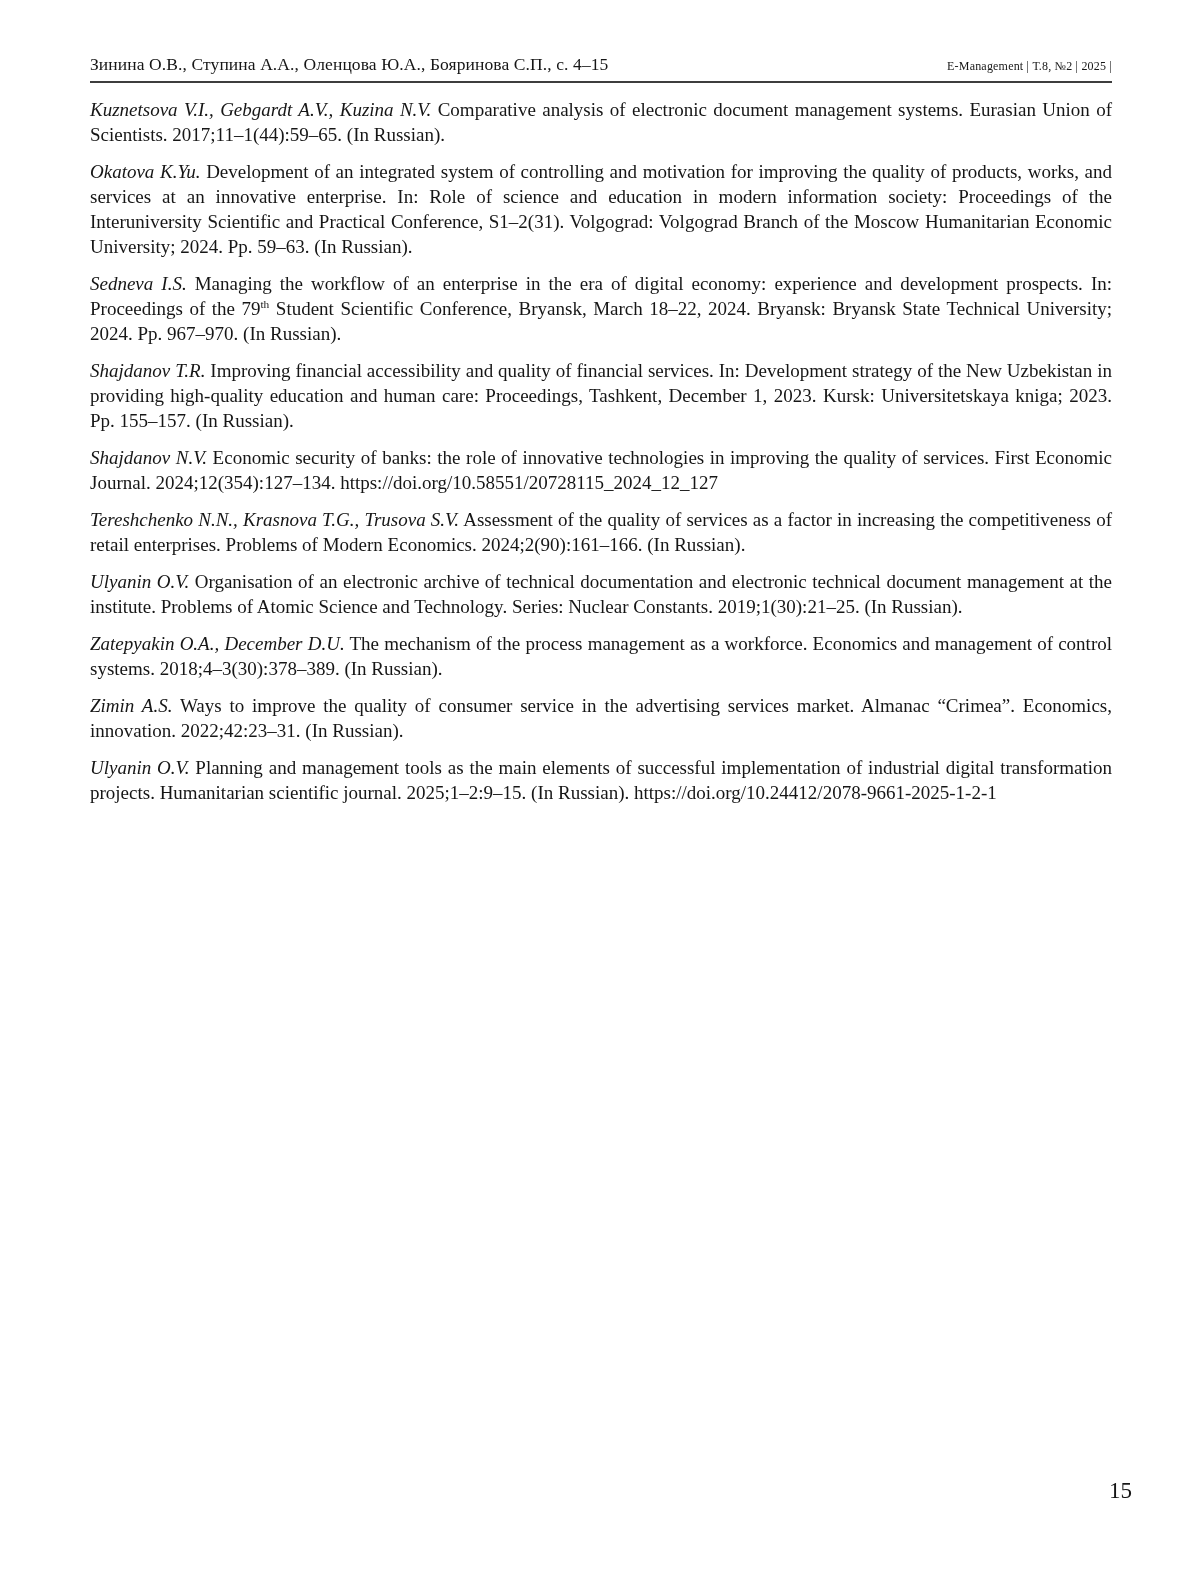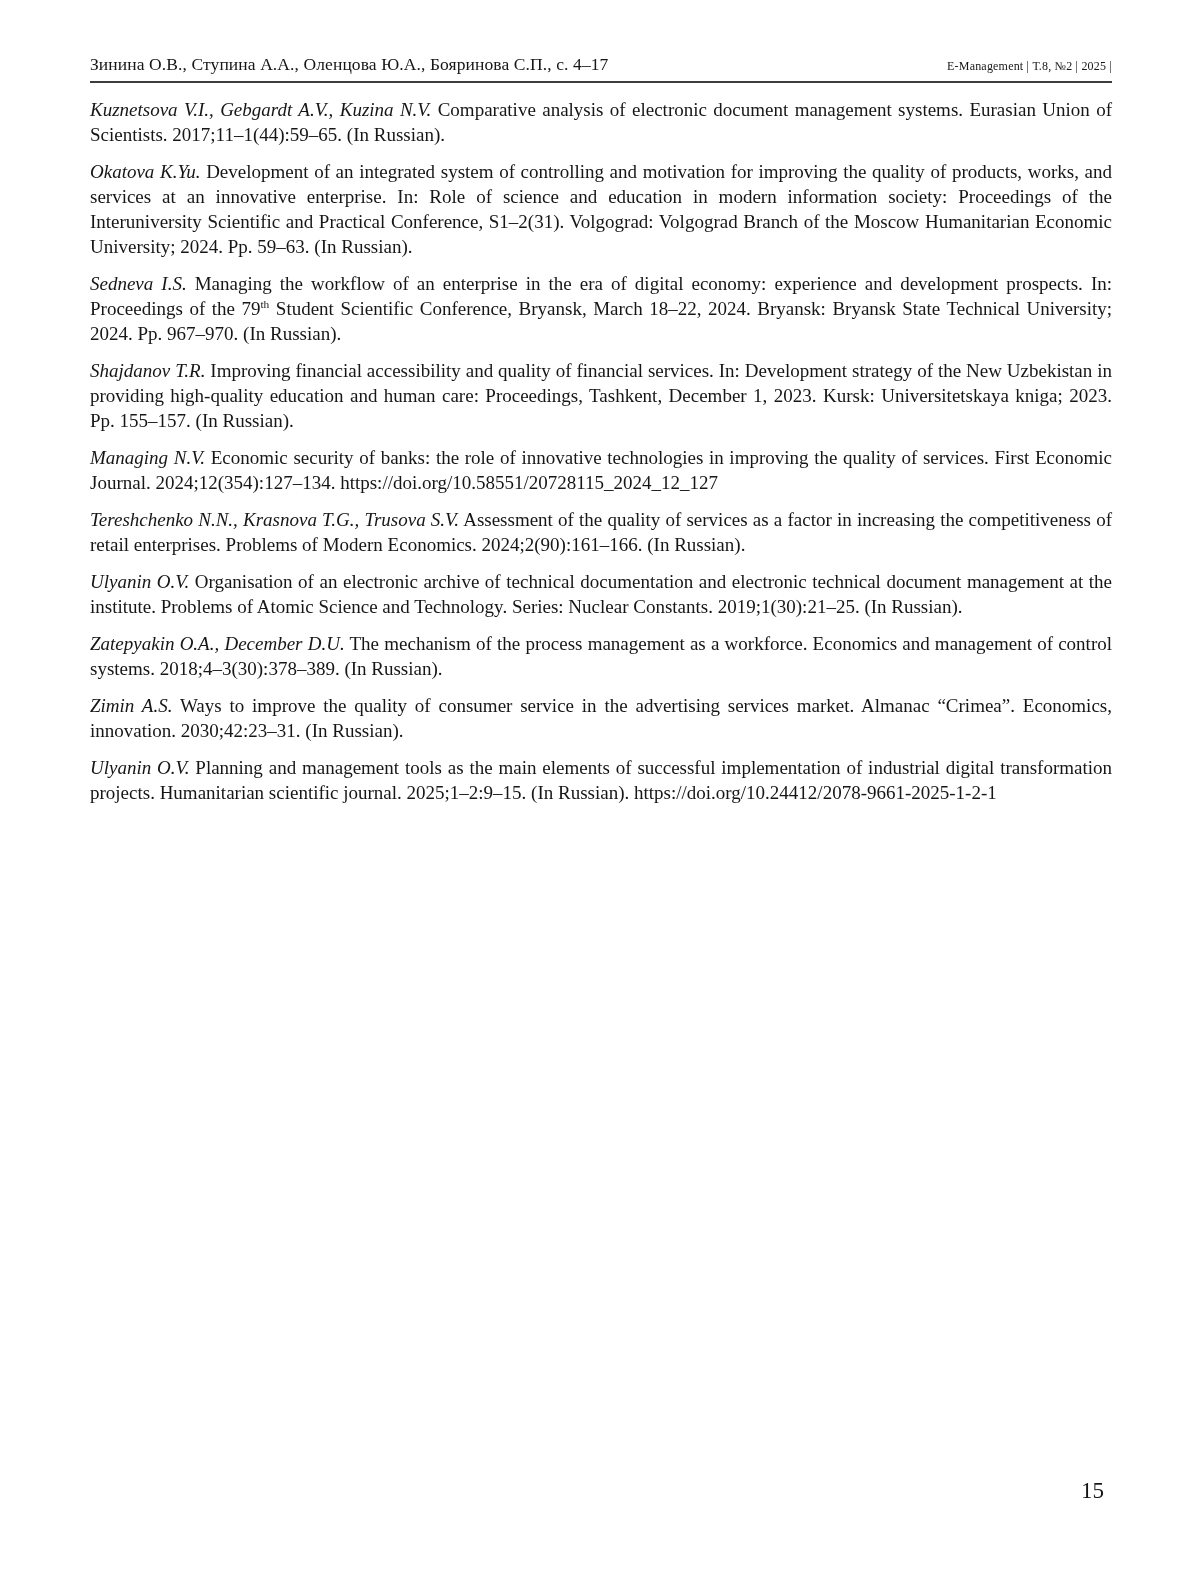--- a/index.html
+++ b/index.html
@@ -65,56 +65,56 @@
     line-height: 0;
     vertical-align: super;
   }
   .doi {
     color: #161616;
     text-decoration: none;
   }
   .page-number {
     position: absolute;
     top: 1478px;
-    right: 96px;
+    right: 68px;
     font-size: 23px;
     color: #161616;
   }
 </style>
 </head>
 <body>
 
 <div class="page">
   <div class="content">
 
     <div class="running-head">
-      <span class="running-head-left">Зинина О.В., Ступина А.А., Оленцова Ю.А., Бояринова С.П., с. 4–17</span>
+      <span class="running-head-left">Зинина О.В., Ступина А.А., Оленцова Ю.А., Бояринова С.П., с. 4–15</span>
       <span class="running-head-right">E-Management | Т.8, №2 | 2025 |</span>
     </div>
     <hr class="header-rule">
 
     <div class="refs">
 
       <p class="ref"><span class="authors">Kuznetsova V.I., Gebgardt A.V., Kuzina N.V.</span> <span>Comparative analysis of electronic document management systems. Eurasian Un­ion of Scientists. 2017;11–1(44):59–65. (In Russian).</span></p>
 
       <p class="ref"><span class="authors">Okatova K.Yu.</span> <span>Development of an integrated system of controlling and motivation for improving the quality of products, works, and services at an innovative enterprise. In: Role of science and education in modern information society: Proceedings of the Interuniversity Scientific and Practical Conference, S1–2(31). Volgograd: Volgograd Branch of the Moscow Humanitarian Eco­nomic University; 2024. Pp. 59–63. (In Russian).</span></p>
 
       <p class="ref"><span class="authors">Sedneva I.S.</span> <span>Managing the workflow of an enterprise in the era of digital economy: experience and development prospects. In: Proceedings of the 79</span><sup class="ordinal">th</sup> <span>Student Scientific Conference, Bryansk, March 18–22, 2024. Bryansk: Bryansk State Technical Uni­versity; 2024. Pp. 967–970. (In Russian).</span></p>
 
       <p class="ref"><span class="authors">Shajdanov T.R.</span> <span>Improving financial accessibility and quality of financial services. In: Development strategy of the New Uz­bekistan in providing high-quality education and human care: Proceedings, Tashkent, December 1, 2023. Kursk: Universitet­skaya kniga; 2023. Pp. 155–157. (In Russian).</span></p>
 
-      <p class="ref"><span class="authors">Managing N.V.</span> <span>Economic security of banks: the role of innovative technologies in improving the quality of services. First Eco­nomic Journal. 2024;12(354):127–134.</span> <span class="doi">https://doi.org/10.58551/20728115_2024_12_127</span></p>
+      <p class="ref"><span class="authors">Shajdanov N.V.</span> <span>Economic security of banks: the role of innovative technologies in improving the quality of services. First Eco­nomic Journal. 2024;12(354):127–134.</span> <span class="doi">https://doi.org/10.58551/20728115_2024_12_127</span></p>
 
       <p class="ref"><span class="authors">Tereshchenko N.N., Krasnova T.G., Trusova S.V.</span> <span>Assessment of the quality of services as a factor in increasing the competi­tiveness of retail enterprises. Problems of Modern Economics. 2024;2(90):161–166. (In Russian).</span></p>
 
       <p class="ref"><span class="authors">Ulyanin O.V.</span> <span>Organisation of an electronic archive of technical documentation and electronic technical document manage­ment at the institute. Problems of Atomic Science and Technology. Series: Nuclear Constants. 2019;1(30):21–25. (In Russian).</span></p>
 
       <p class="ref"><span class="authors">Zatepyakin O.A., December D.U.</span> <span>The mechanism of the process management as a workforce. Economics and management of control systems. 2018;4–3(30):378–389. (In Russian).</span></p>
 
-      <p class="ref"><span class="authors">Zimin A.S.</span> <span>Ways to improve the quality of consumer service in the advertising services market. Almanac “Crimea”. Econom­ics, innovation. 2030;42:23–31. (In Russian).</span></p>
+      <p class="ref"><span class="authors">Zimin A.S.</span> <span>Ways to improve the quality of consumer service in the advertising services market. Almanac “Crimea”. Econom­ics, innovation. 2022;42:23–31. (In Russian).</span></p>
 
       <p class="ref"><span class="authors">Ulyanin O.V.</span> <span>Planning and management tools as the main elements of successful implementation of industrial digital transfor­mation projects. Humanitarian scientific journal. 2025;1–2:9–15. (In Russian).</span> <span class="doi">https://doi.org/10.24412/2078-9661-2025-1-2-1</span></p>
 
     </div>
   </div>
 
   <div class="page-number">15</div>
 </div>
 
 </body></html>

